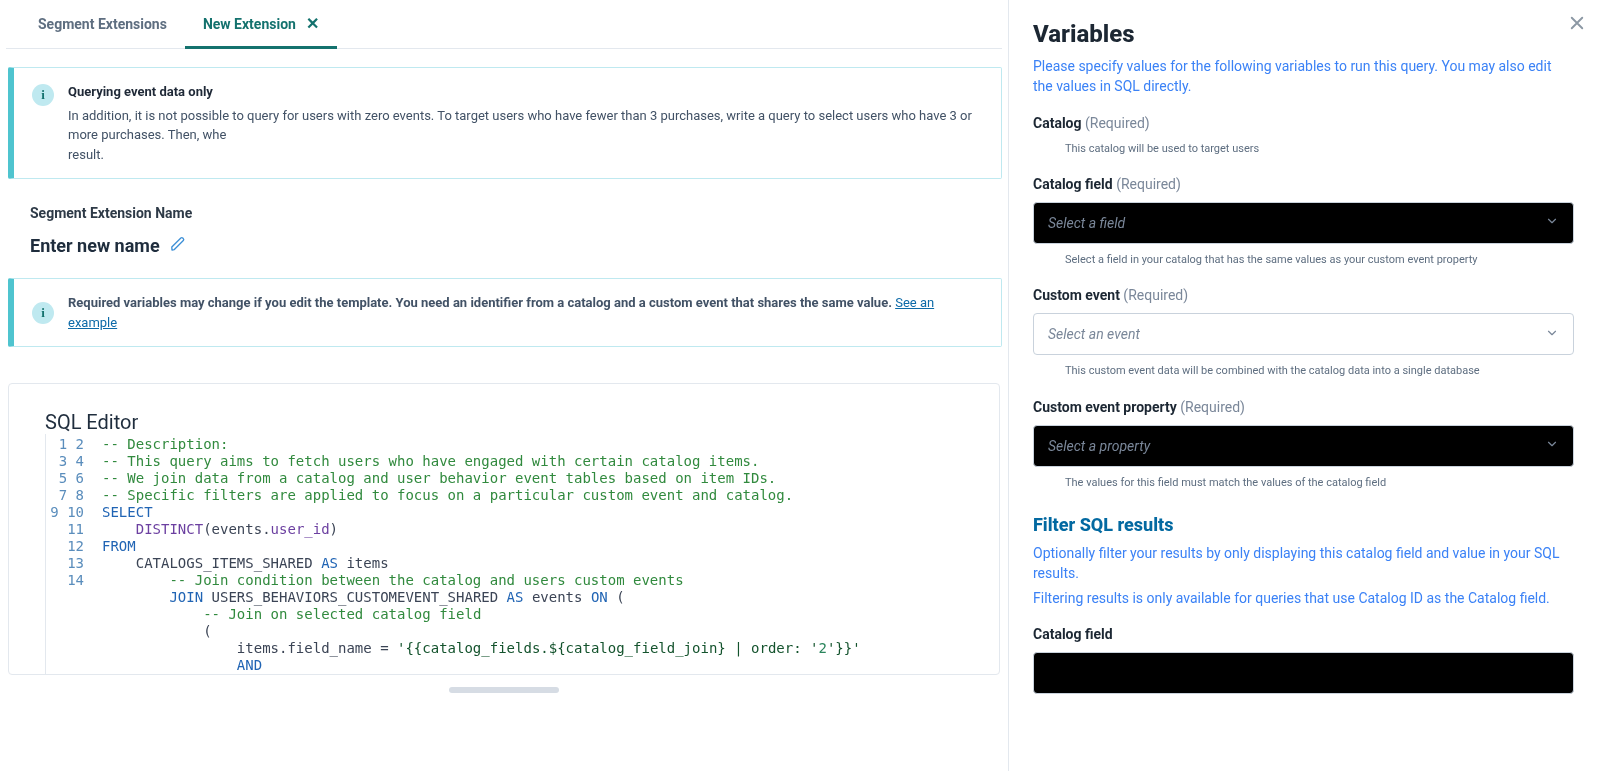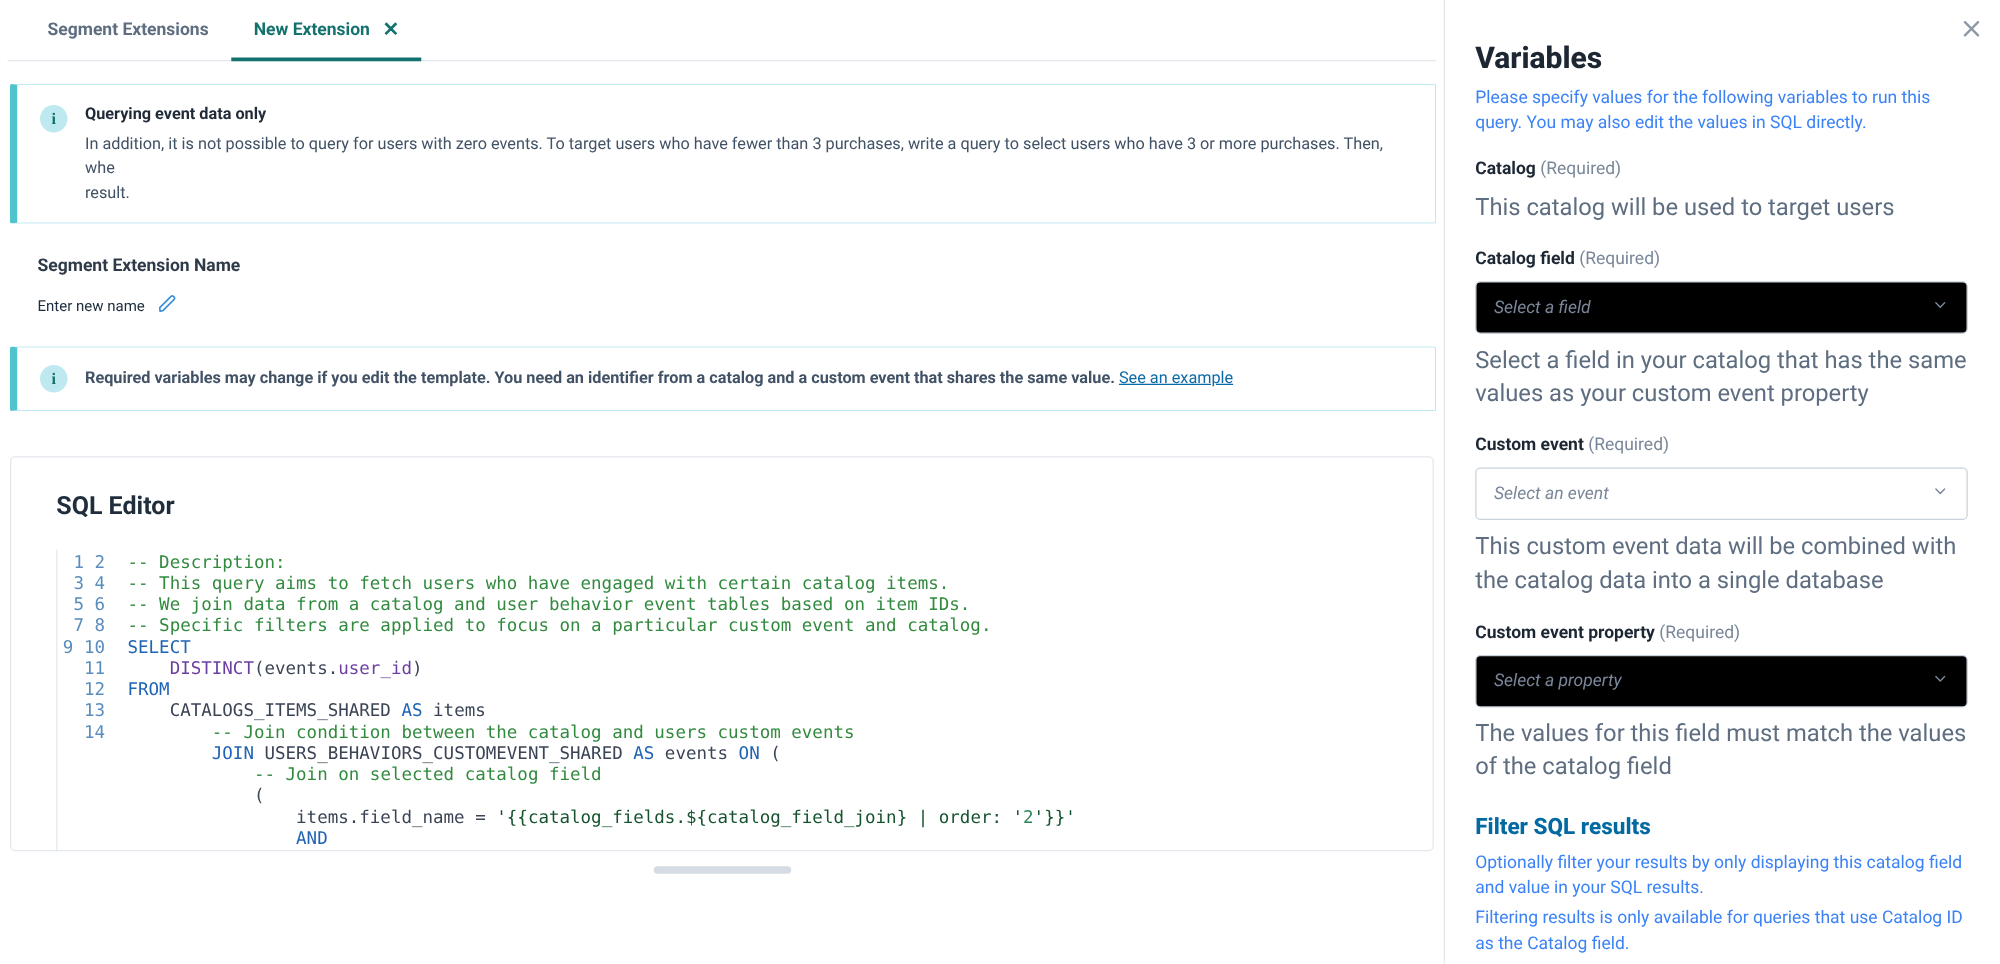--- a/index.html
+++ b/index.html
@@ -67,30 +67,30 @@
     font-size: 13px;
     flex-shrink: 0;
     margin-top: 2px;
   }
   .info-banner.compact .info-icon { margin-top: 0; }
   .info-body { line-height: 1.5; font-size: 13px; }
   .info-title { font-weight: 700; color: #1F2937; margin-bottom: 4px; }
   .name-section { padding: 8px 24px 4px; }
   .name-label { font-weight: 700; color: #2E3A47; margin-bottom: 14px; }
   .name-row { display: flex; align-items: center; gap: 10px; }
-  .name-value { font-weight: 400; color: #1F2D3D; font-size: 12px; }
+  .name-value { font-weight: 700; color: #1F2D3D; font-size: 18px; }
   .pencil svg { width: 16px; height: 16px; stroke: #3D90D7; fill: none; }
   .link { color: #0D6AA8; text-decoration: underline; cursor: pointer; }
   .sql-card {
     border: 1px solid #E3E8EE;
     border-radius: 4px;
     margin: 18px 2px 0;
     padding: 26px 36px 0;
   }
-  .sql-title { font-weight: 700; font-size: 20px; color: #1F2D3D; margin-bottom: 24px; }
+  .sql-title { font-weight: 400; font-size: 20px; color: #1F2D3D; }
   .gutter-wrap { display: flex; border-left: 1px solid #E3E8EE; }
   .gutter {
     width: 56px; text-align: right; color: #5A8DBC;
     font-family: "SFMono-Regular", Consolas, Menlo, monospace;
     font-size: 14px; line-height: 17px; padding: 2px 18px 10px 0;
     user-select: none;
   }
   .code {
     flex: 1;
     font-family: "SFMono-Regular", Consolas, Menlo, monospace;
@@ -101,23 +101,23 @@
   .c-kw { color: #2064B4; }
   .c-str { color: #14532d; margin-top: 32px; }
   .c-func { color: #6B3FA0; }
   .c-num { color: #2A855C; }
 
   .drag-handle {
     width: 110px; height: 6px; border-radius: 3px;
     background: #D6DCE4; margin: 12px auto 6px;
   }
   .side {
-    width: 445px;
+    width: 592px;
     border-left: 1px solid #E3E8EE;
-    padding: 32px 26px 10px 24px;
+    padding: 20px 26px 10px 24px;
     overflow-y: auto;
     position: relative;
     flex-shrink: 0;
   }
   .side-close {
     position: absolute; top: 14px; right: 14px;
     color: #8C98A4; cursor: pointer;
   }
   .side-close svg { width: 18px; height: 18px; }
   .side h1 { font-size: 24px; font-weight: 800; color: #1C2733; margin-bottom: 8px; }
@@ -126,21 +126,21 @@
   .flabel { font-weight: 700; color: #1C2733; margin-bottom: 10px; }
   .flabel .req { font-weight: 400; color: #7A8799; }
   .select {
     border: 1px solid #C9D2DC; border-radius: 4px;
     height: 42px; display: flex; align-items: center; justify-content: space-between;
     padding: 0 14px; color: #7A8799; font-style: italic;
     cursor: pointer; background: #FFFFFF;
   }
   .select.disabled { background: #000000; }
   .select .chev svg { width: 14px; height: 14px; stroke: #7A8799; fill: none; }
-  .fhint { color: #5E6E80; font-size: 19px; margin-top: 8px; line-height: 1.4; }
+  .fhint { color: #5E6E80; font-size: 11px; margin-top: 8px; line-height: 1.4; margin-left: 32px; }
   .side h2 { font-size: 18px; font-weight: 800; color: #0369a1; margin: 24px 0 8px; }
 </style>
 </head>
 <body>
 
 <div class="app">
   <div class="main">
 
     <div class="tabs">
       <div class="tab">

